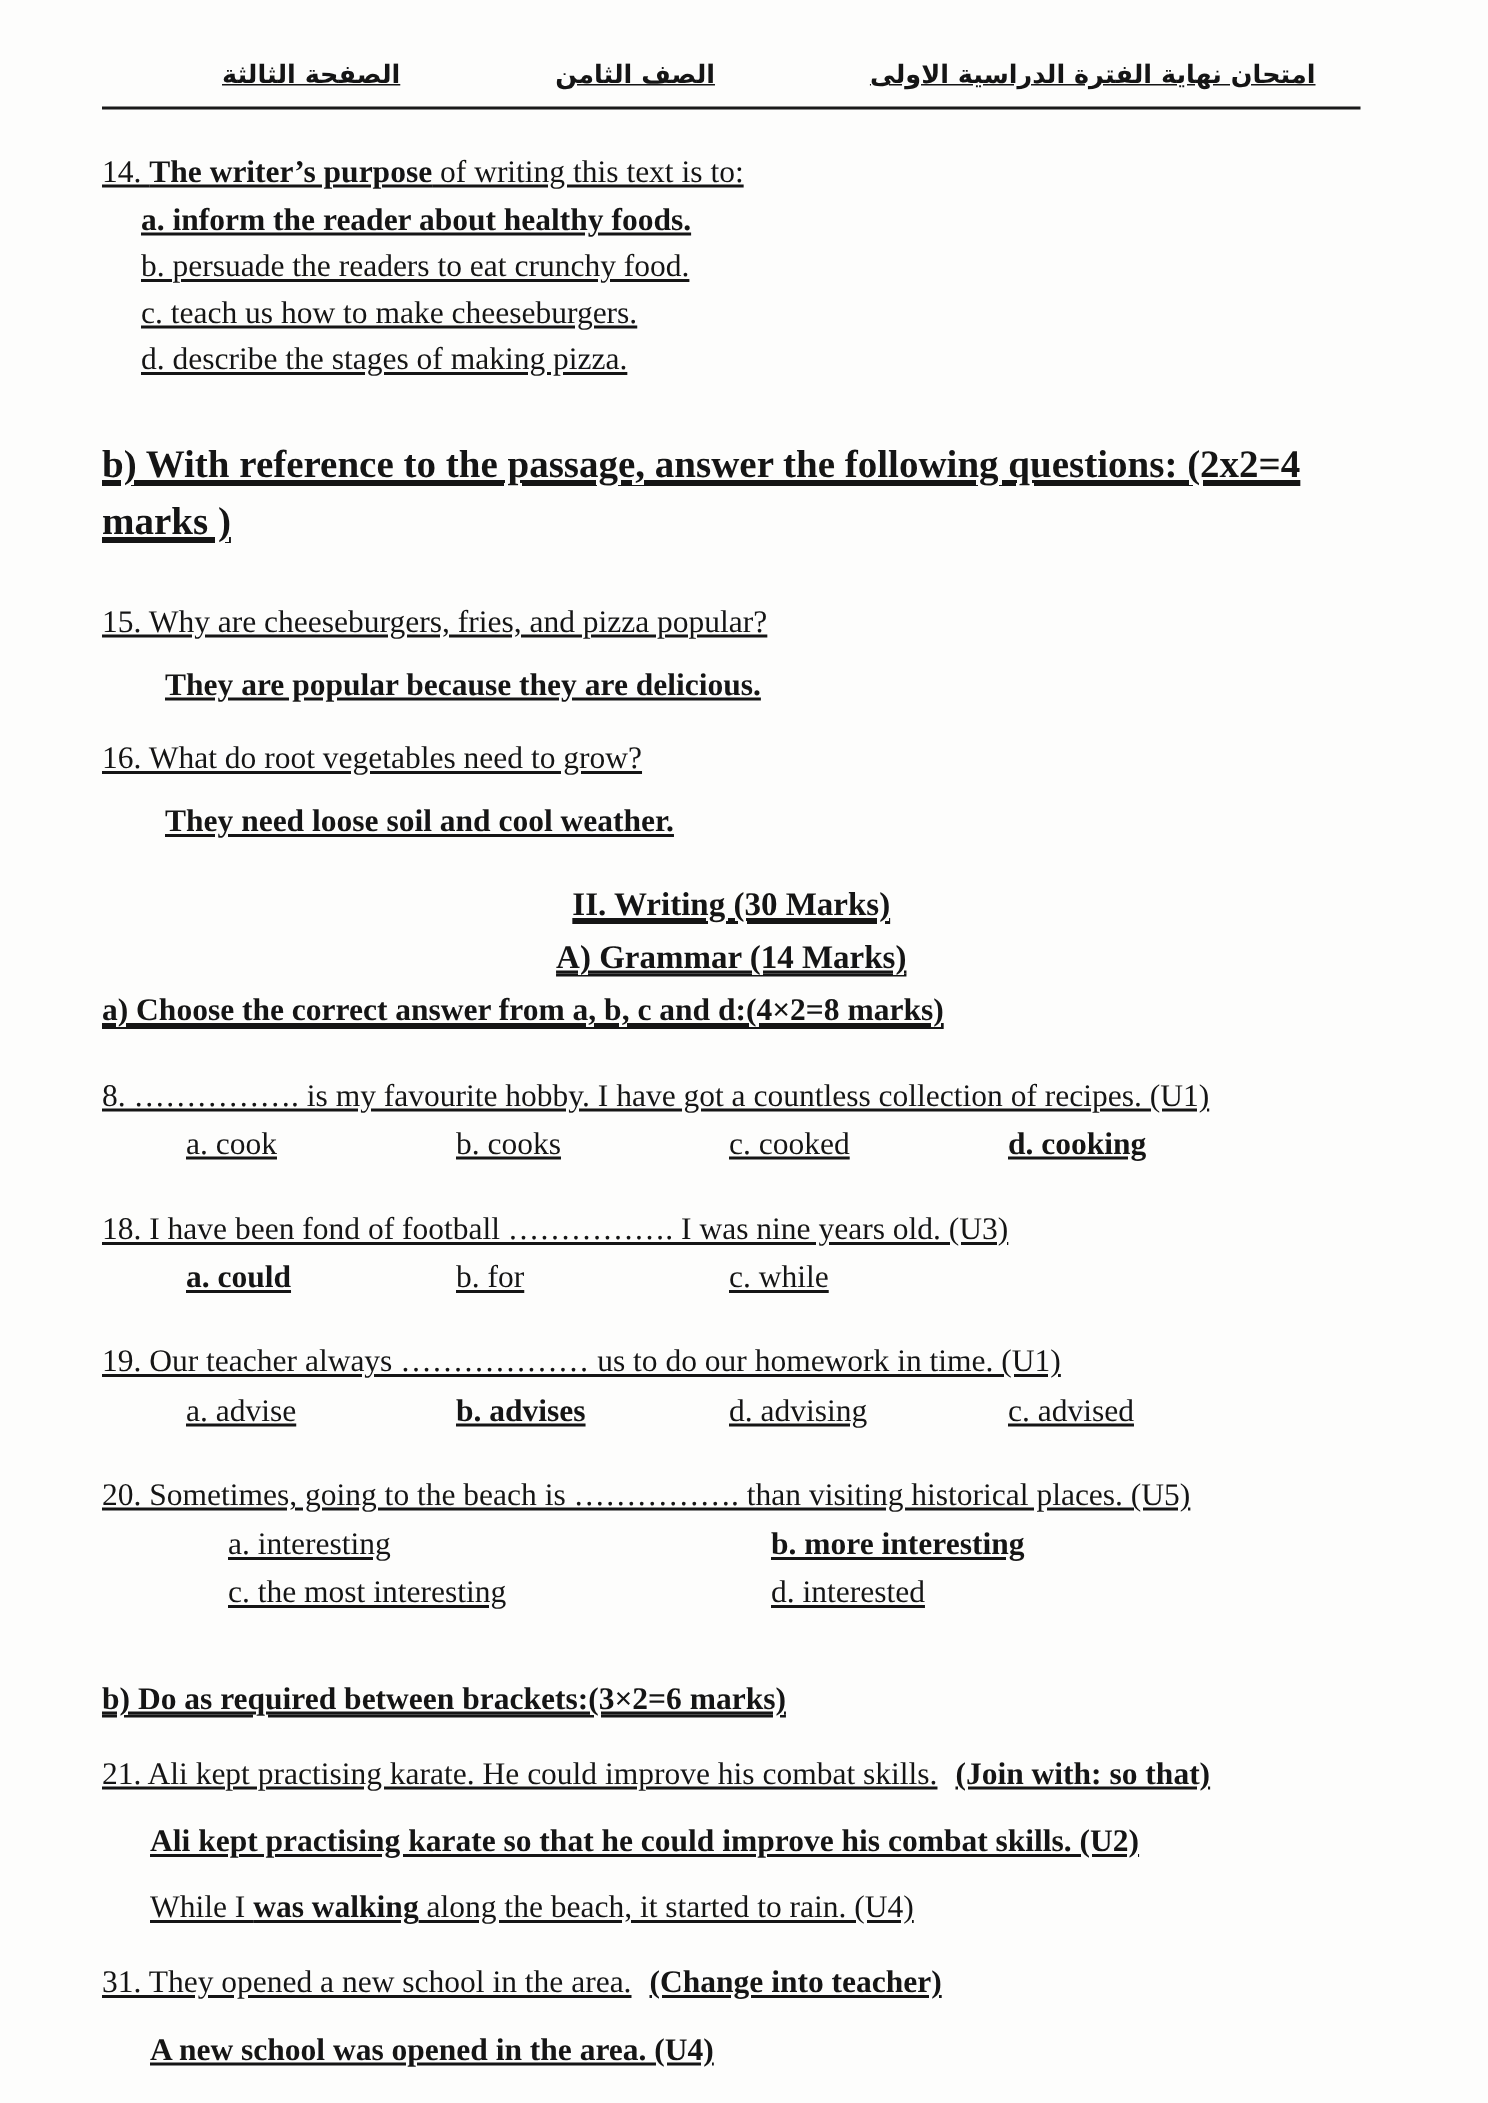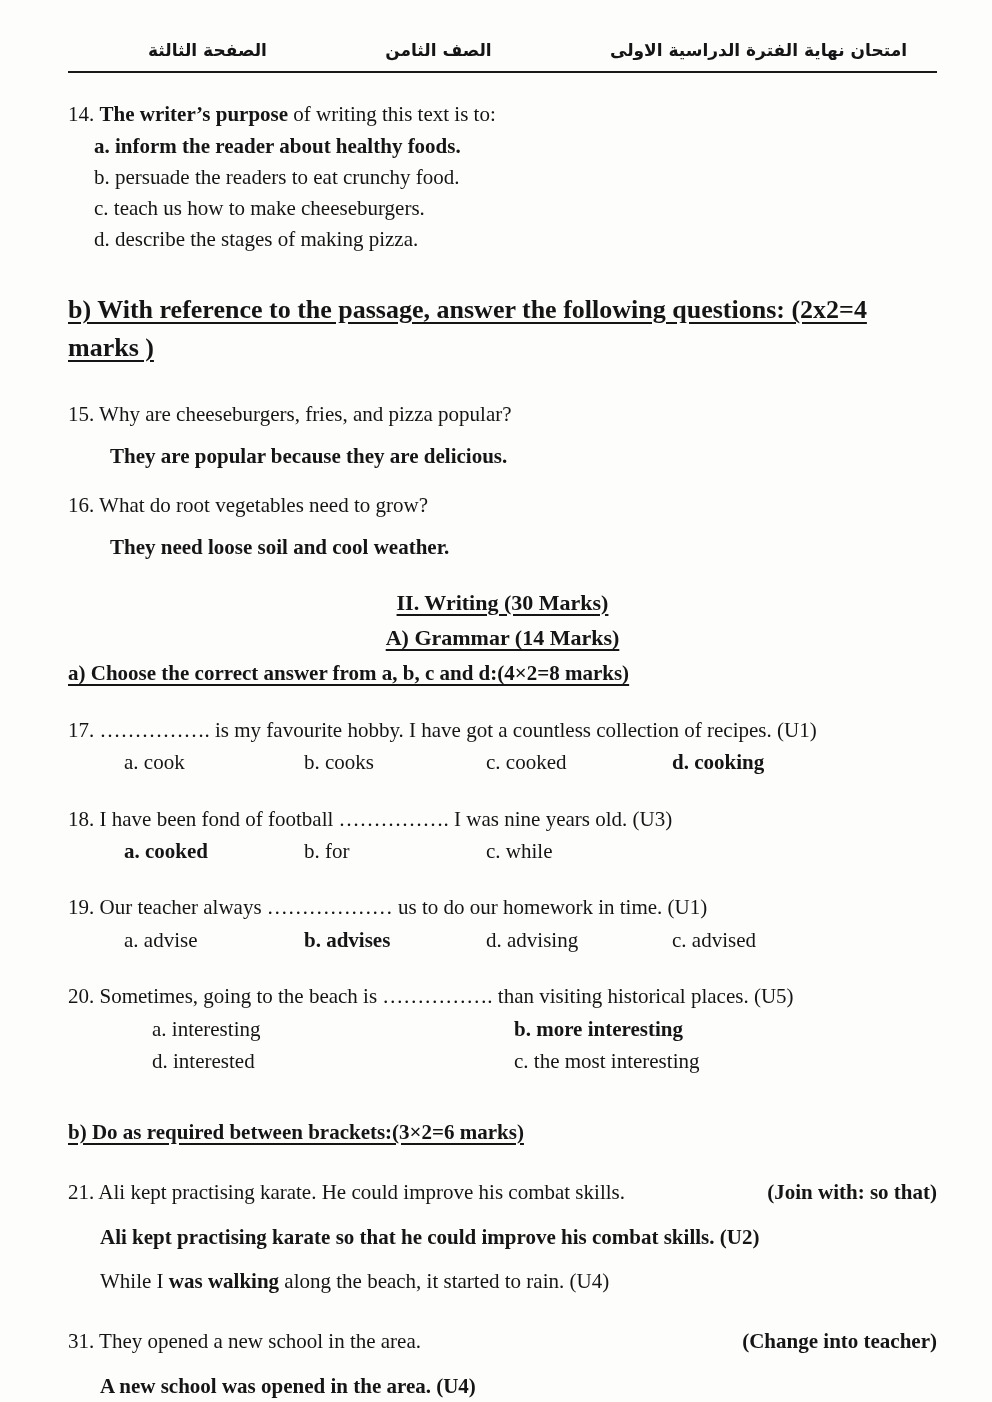--- a/index.html
+++ b/index.html
@@ -10,22 +10,23 @@
     background: #fdfdfc;
     color: #151515;
     font-family: "Liberation Serif", "DejaVu Serif", serif;
     font-size: 21px;
     line-height: 1.45;
     overflow: hidden;
   }
   .page {
     width: 992px;
     height: 1402px;
-    padding: 38px 55px 0 68px;
+    padding: 38px 85px 0 68px;
     position: relative;
+    text-decoration: underline;
   }
   
   .hdr {
     display: flex;
     justify-content: space-between;
     align-items: baseline;
     font-family: "DejaVu Sans", sans-serif;
     font-weight: bold;
     font-size: 17px;
     padding: 0 30px 8px 80px;
@@ -63,21 +64,21 @@
     margin: 2px 0 0 56px;
   }
   .opt-row-2col {
     display: grid;
     grid-template-columns: 362px auto;
     margin: 2px 0 0 84px;
     row-gap: 2px;
   }
   
   .brackets-heading { margin-top: 40px; }
-  .bq { margin-top: 30px; display: flex; justify-content: space-between; align-items: baseline; }
+  .bq { margin-top: 20px; display: flex; align-items: baseline; }
   .bq-sentence { }
   .bq-instruction { font-weight: bold; white-space: nowrap; margin-left: 12px; }
   .bq-answer { margin: 14px 0 0 32px; font-weight: bold; }
   .bq-answer-mixed { margin: 14px 0 0 32px; }
 </style>
 </head>
 <body>
 
 <div class="page">
 
@@ -109,55 +110,55 @@
   <div class="saq saq2">
     <div>16. What do root vegetables need to grow?</div>
     <div class="saq-answer">They need loose soil and cool weather.</div>
   </div>
 
   <div class="writing-title center heading-underline">II. Writing (30 Marks)</div>
   <div class="grammar-title center heading-underline">A) Grammar (14 Marks)</div>
   <div class="choose-heading heading-underline">a) Choose the correct answer from a, b, c and d:(4×2=8 marks)</div>
 
   <div class="mcq">
-    <div class="mcq-stem">17. ……………. is my favourite hobby. I have got a countless collection of recipes. (U1)</div>
+    <div class="mcq-stem">8. ……………. is my favourite hobby. I have got a countless collection of recipes. (U1)</div>
     <div class="opt-row">
       <span>a. cook</span>
       <span>b. cooks</span>
       <span>c. cooked</span>
       <span class="bold">d. cooking</span>
     </div>
   </div>
 
   <div class="mcq">
     <div class="mcq-stem">18. I have been fond of football ……………. I was nine years old. (U3)</div>
     <div class="opt-row">
-      <span class="bold">a. cooked</span>
+      <span class="bold">a. could</span>
       <span>b. for</span>
       <span>c. while</span>
     </div>
   </div>
 
   <div class="mcq">
     <div class="mcq-stem">19. Our teacher always ……………… us to do our homework in time. (U1)</div>
     <div class="opt-row">
       <span>a. advise</span>
       <span class="bold">b. advises</span>
       <span>d. advising</span>
       <span>c. advised</span>
     </div>
   </div>
 
   <div class="mcq">
     <div class="mcq-stem">20. Sometimes, going to the beach is ……………. than visiting historical places. (U5)</div>
     <div class="opt-row-2col">
       <span>a. interesting</span>
       <span class="bold">b. more interesting</span>
+      <span>c. the most interesting</span>
       <span>d. interested</span>
-      <span>c. the most interesting</span>
     </div>
   </div>
 
   <div class="brackets-heading heading-underline">b) Do as required between brackets:(3×2=6 marks)</div>
 
   <div>
     <div class="bq">
       <span class="bq-sentence">21. Ali kept practising karate. He could improve his combat skills.</span>
       <span class="bq-instruction">(Join with: so that)</span>
     </div>

